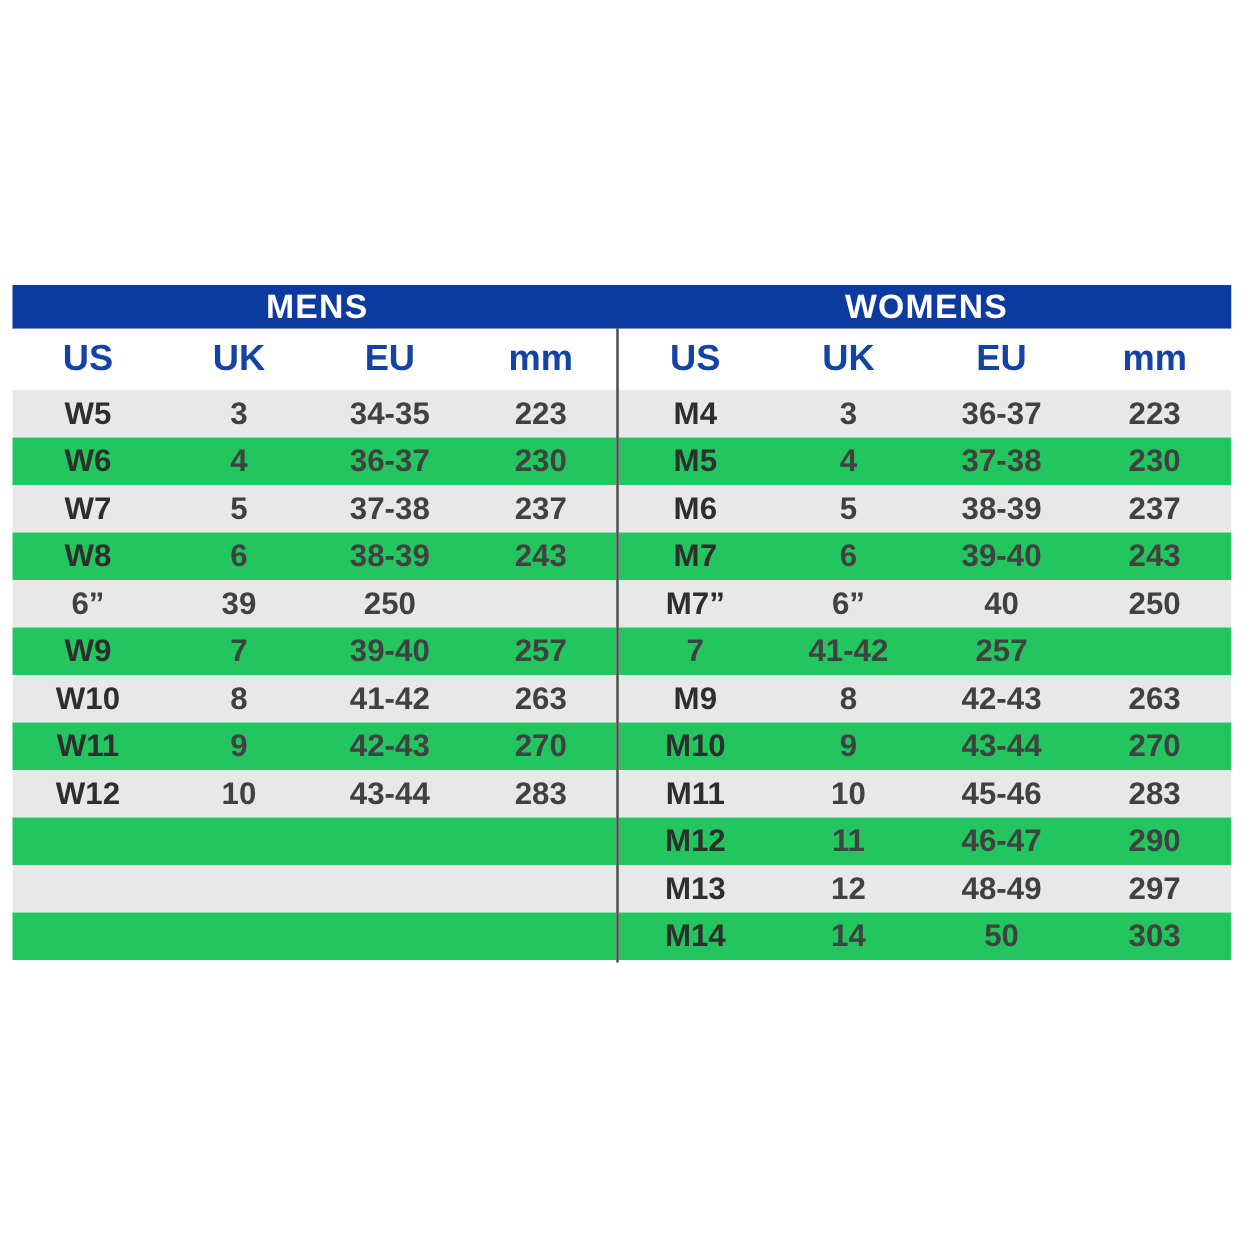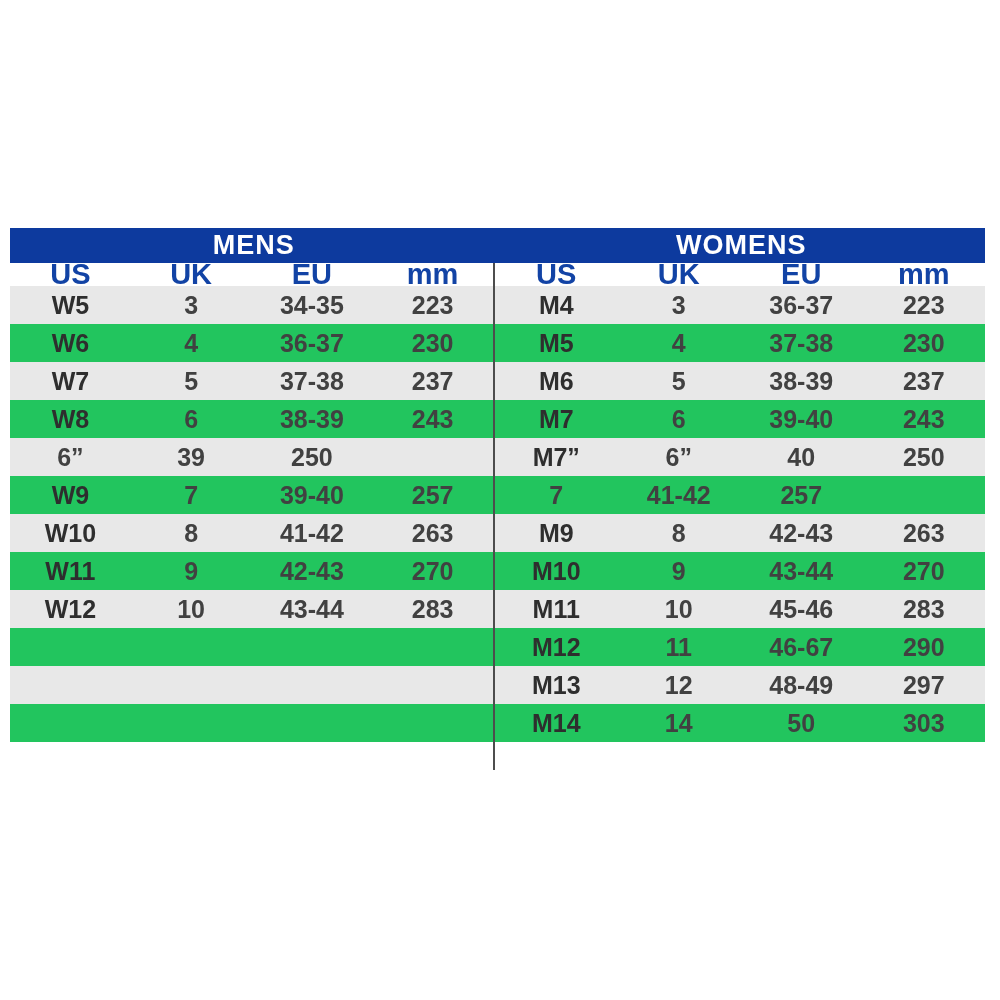--- a/index.html
+++ b/index.html
@@ -40,21 +40,21 @@
     display: flex;
   }
   .size-table {
     display: flex;
     flex-direction: column;
   }
   .size-table.left  { width: 483px; }
   .size-table.right { width: 490px; margin-left: 2px; }
   .col-header-row {
     display: flex;
-    height: 23px;
+    height: 49px;
     background: #ffffff;
   }
   .col-header {
     width: 25%;
     display: flex;
     align-items: center;
     justify-content: center;
     color: var(--head-blue, #1243a5);
     font-weight: bold;
     font-size: 29px;
@@ -235,21 +235,21 @@
           </div>
           <div class="data-row striped">
             <div class="cell first">M11</div>
             <div class="cell">10</div>
             <div class="cell">45-46</div>
             <div class="cell">283</div>
           </div>
           <div class="data-row">
             <div class="cell first">M12</div>
             <div class="cell">11</div>
-            <div class="cell">46-67</div>
+            <div class="cell">46-47</div>
             <div class="cell">290</div>
           </div>
           <div class="data-row striped">
             <div class="cell first">M13</div>
             <div class="cell">12</div>
             <div class="cell">48-49</div>
             <div class="cell">297</div>
           </div>
           <div class="data-row">
             <div class="cell first">M14</div>

